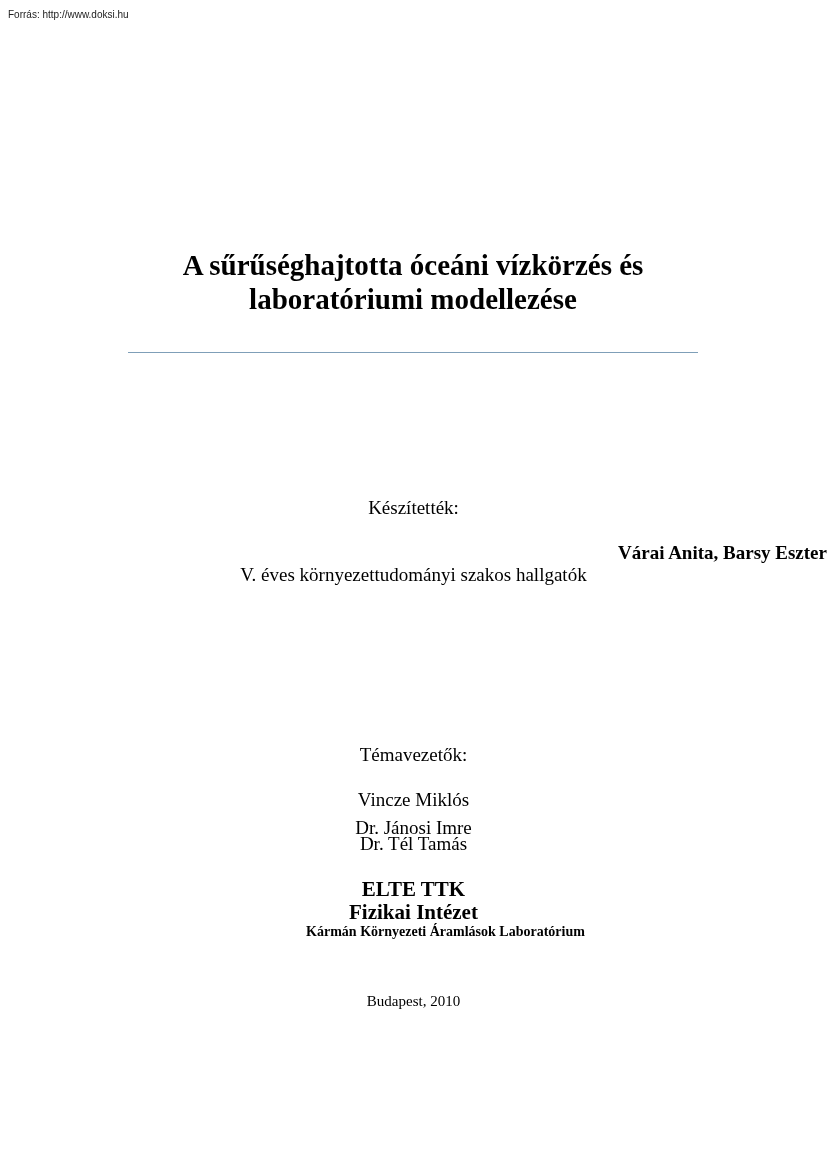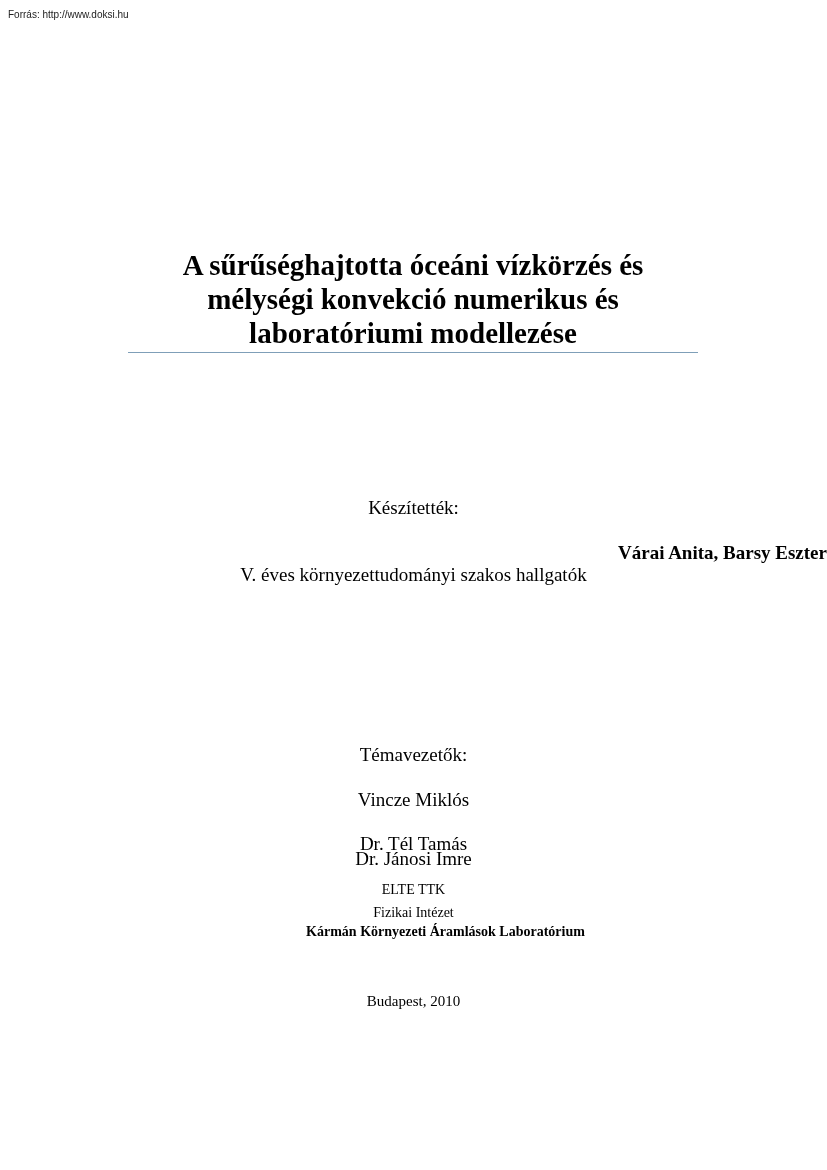--- a/index.html
+++ b/index.html
@@ -8,42 +8,41 @@
   .source { position:absolute; left:8px; top:9px; font-family:"Liberation Sans", sans-serif;
             font-size:10px; color:#222; }
   .title { position:absolute; left:128px; width:570px; top:248px; text-align:center;
            font-weight:bold; font-size:29px; line-height:34px; }
   .title-rule { position:absolute; left:128px; width:570px; top:352px; height:1px; background:#7f9fb8; }
   .block { position:absolute; left:0; width:827px; text-align:center; }
   .lbl { font-size:19px; }
   .authors { font-size:19px; font-weight:bold; }
   .role { font-size:19px; }
   .sup { font-size:19px; line-height:22px; }
-  .inst1 { font-size:14px; font-weight:normal; line-height:23px; }
+  .inst1 { font-size:21px; font-weight:bold; line-height:23px; }
   .inst2 { font-size:14px; font-weight:bold;padding-left:32px; }
   .place { font-size:15px; }
 </style>
 </head>
 <body>
 
 <div class="source">Forrás: http://www.doksi.hu</div>
 
 <div class="title">
   <div>A sűrűséghajtotta óceáni vízkörzés és</div>
-  <div>mélységi konvekció numerikus és</div>
   <div>laboratóriumi modellezése</div>
 </div>
 <div class="title-rule"></div>
 
 <div class="block lbl" style="top:497px;">Készítették:</div>
 <div class="block authors" style="top:542px;text-align:right;">Várai Anita, Barsy Eszter</div>
 <div class="block role" style="top:564px;">V. éves környezettudományi szakos hallgatók</div>
 
 <div class="block lbl" style="top:744px;">Témavezetők:</div>
 <div class="block sup" style="top:789px;">Vincze Miklós</div>
-<div class="block sup" style="top:848px;">Dr. Jánosi Imre</div>
+<div class="block sup" style="top:817px;">Dr. Jánosi Imre</div>
 <div class="block sup" style="top:833px;">Dr. Tél Tamás</div>
 
 <div class="block inst1" style="top:878px;">ELTE TTK</div>
 <div class="block inst1" style="top:901px;">Fizikai Intézet</div>
 <div class="block inst2" style="top:924px;">Kármán Környezeti Áramlások Laboratórium</div>
 
 <div class="block place" style="top:993px;text-align:center;">Budapest, 2010</div>
 
 </body></html>

